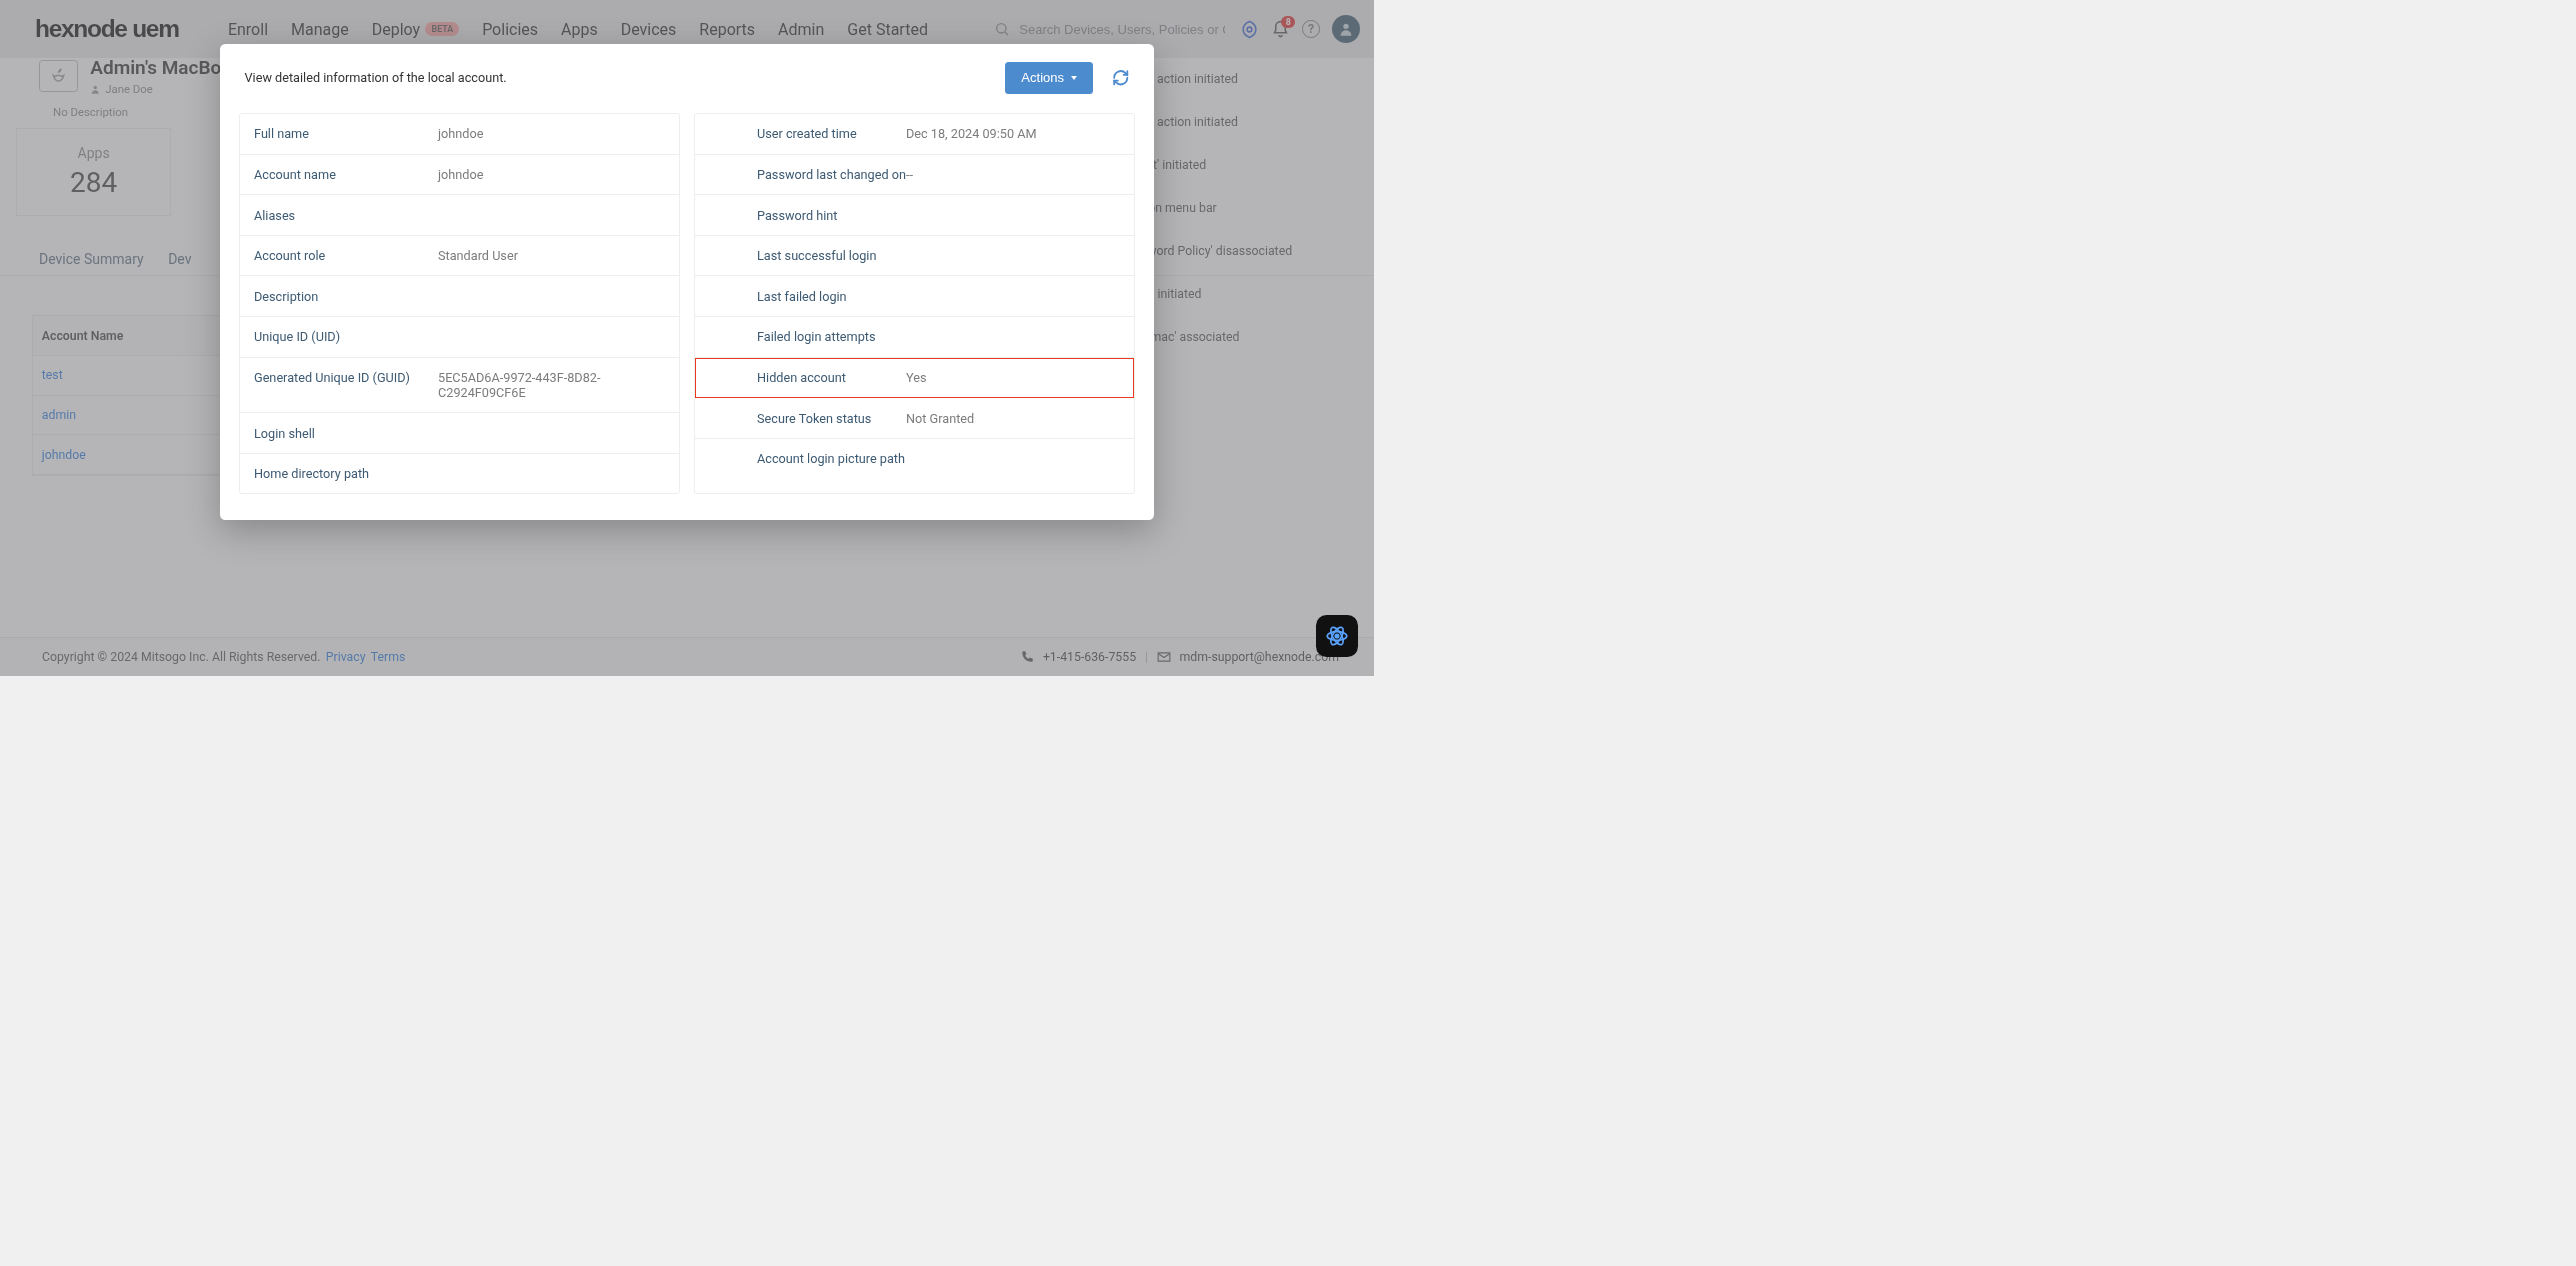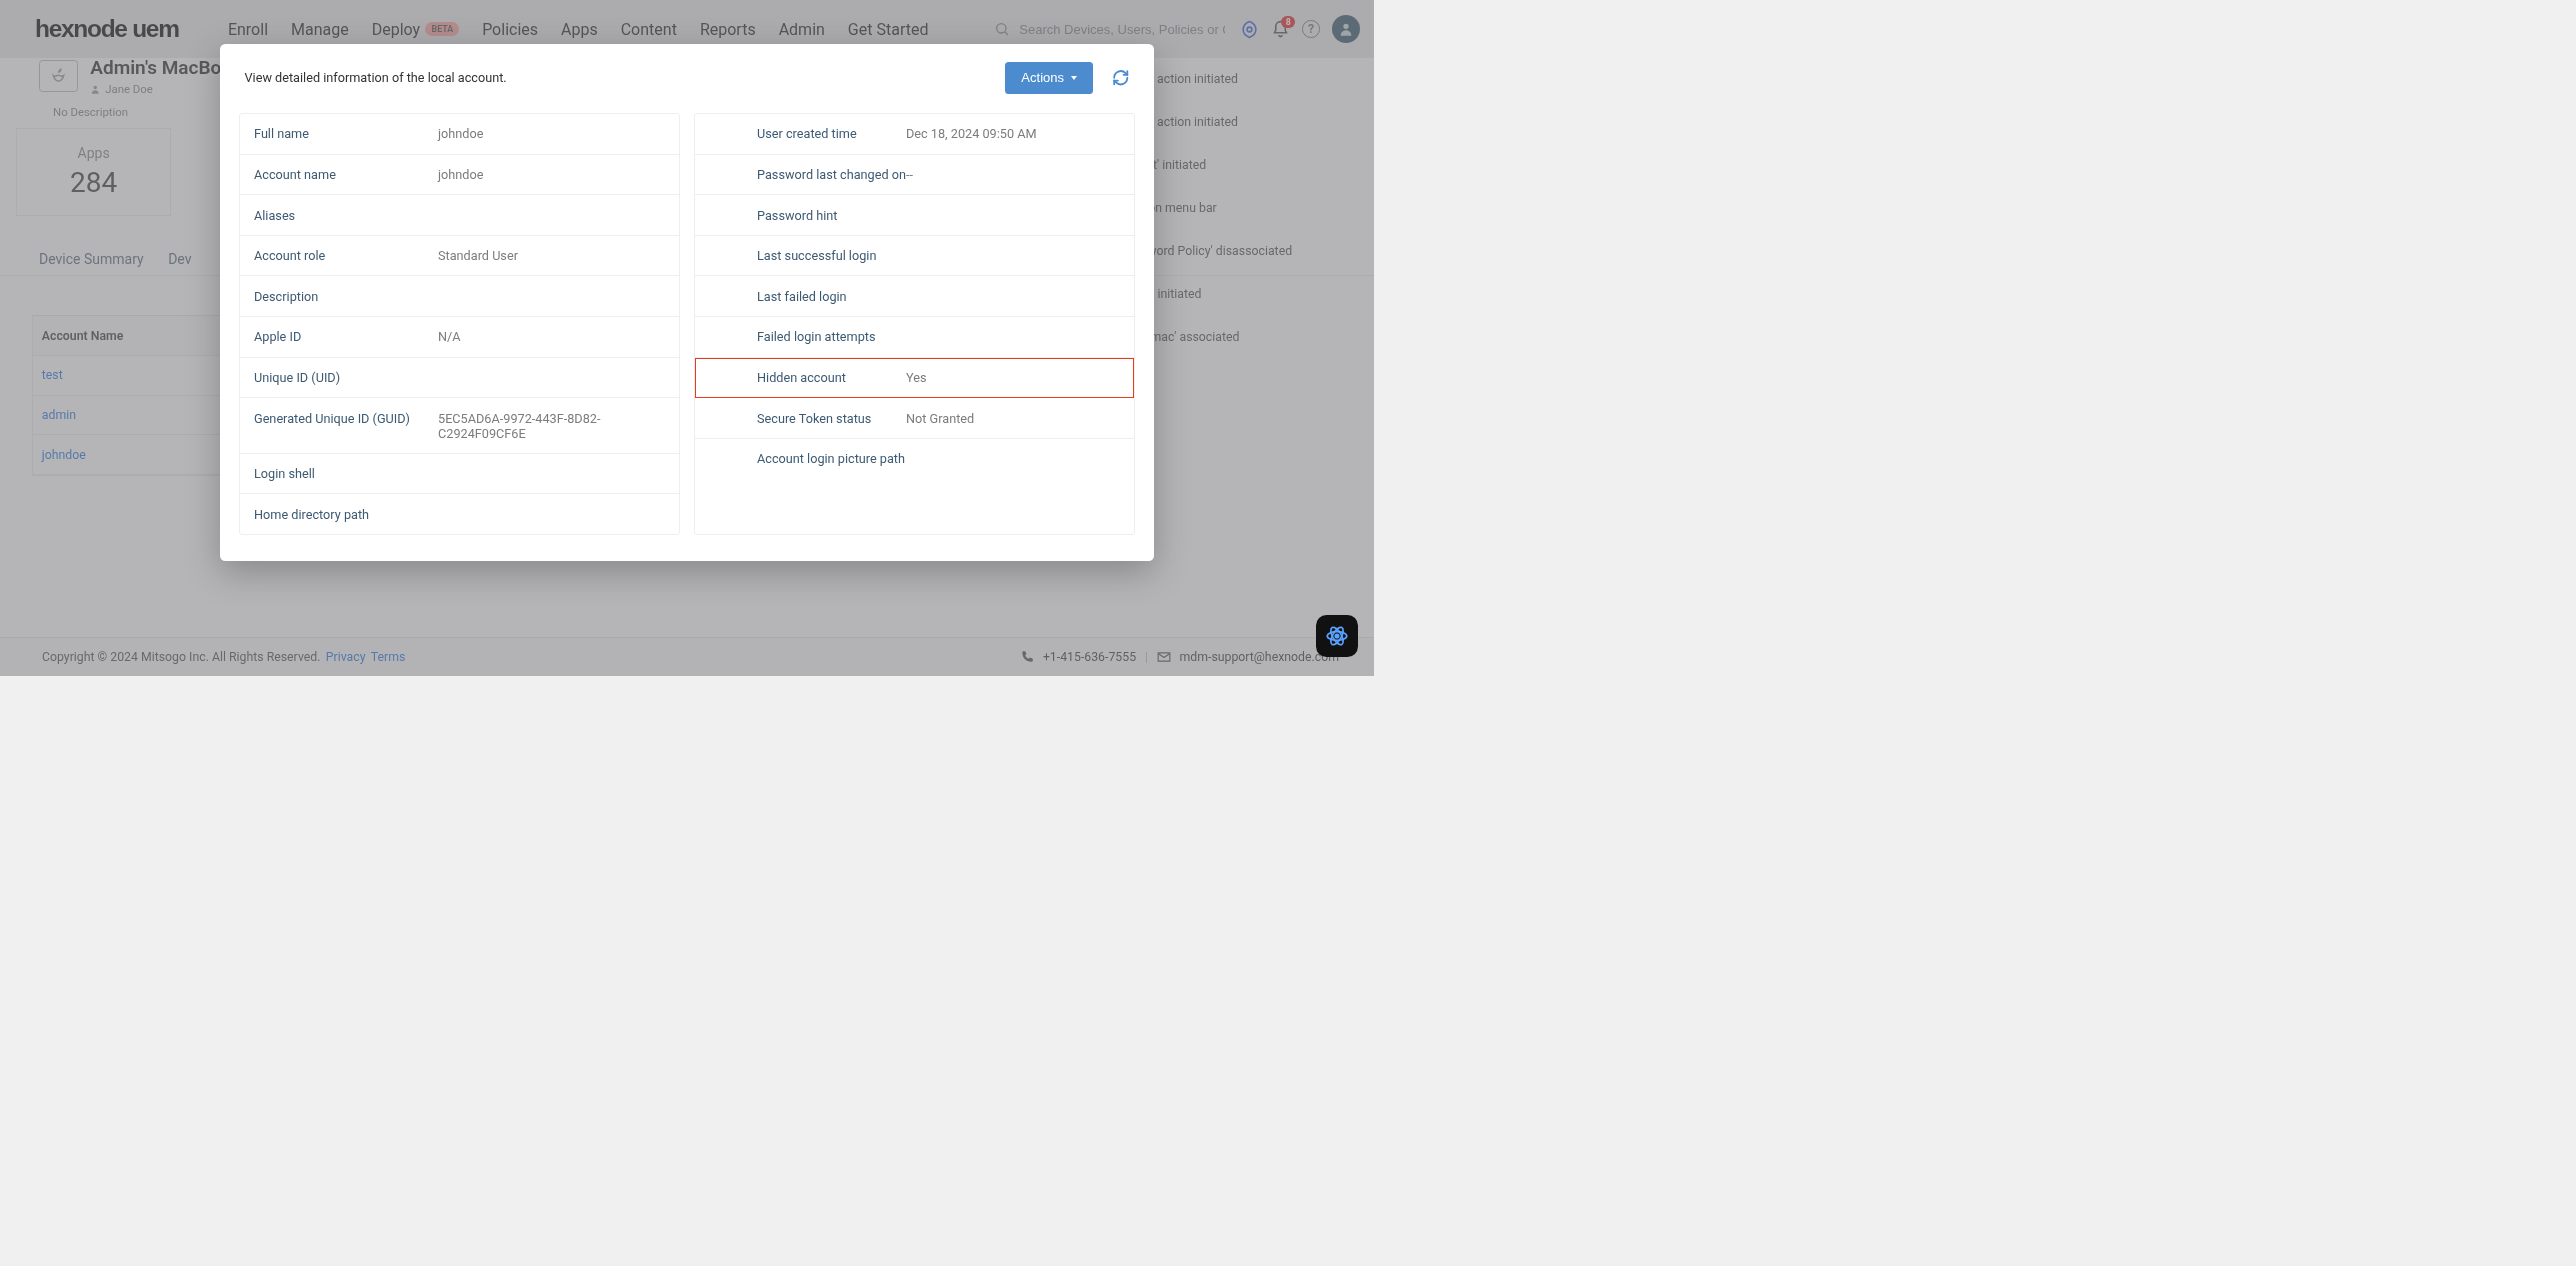--- a/index.html
+++ b/index.html
@@ -90,21 +90,21 @@
   <div class="brand">hexnode uem</div>
   <div class="nav">
     <div class="nav-item">Enroll</div>
     <div class="nav-item">Manage</div>
     <div class="nav-item">
       <span>Deploy</span>
       <span class="badge-beta">BETA</span>
     </div>
     <div class="nav-item">Policies</div>
     <div class="nav-item">Apps</div>
-    <div class="nav-item">Content</div>
+    <div class="nav-item">Devices</div>
     <div class="nav-item">Reports</div>
     <div class="nav-item">Admin</div>
     <div class="nav-item">Get Started</div>
   </div>
   <div class="top-right">
     <div class="search-wrap">
       <svg width="16" height="16" viewBox="0 0 24 24" fill="none" stroke="#8a8a8e" stroke-width="2">
           <circle cx="11" cy="11" r="7"></circle>
           <line x1="21" y1="21" x2="16.5" y2="16.5"></line>
         </svg>
@@ -235,24 +235,20 @@
       </div>
       <div class="row">
         <div class="k">Account role</div>
         <div class="v">Standard User</div>
       </div>
       <div class="row">
         <div class="k">Description</div>
         <div class="v"></div>
       </div>
       <div class="row">
-        <div class="k">Apple ID</div>
-        <div class="v">N/A</div>
-      </div>
-      <div class="row">
         <div class="k">Unique ID (UID)</div>
         <div class="v"></div>
       </div>
       <div class="row">
         <div class="k">Generated Unique ID (GUID)</div>
         <div class="v">5EC5AD6A-9972-443F-8D82-C2924F09CF6E</div>
       </div>
       <div class="row">
         <div class="k">Login shell</div>
         <div class="v"></div>

